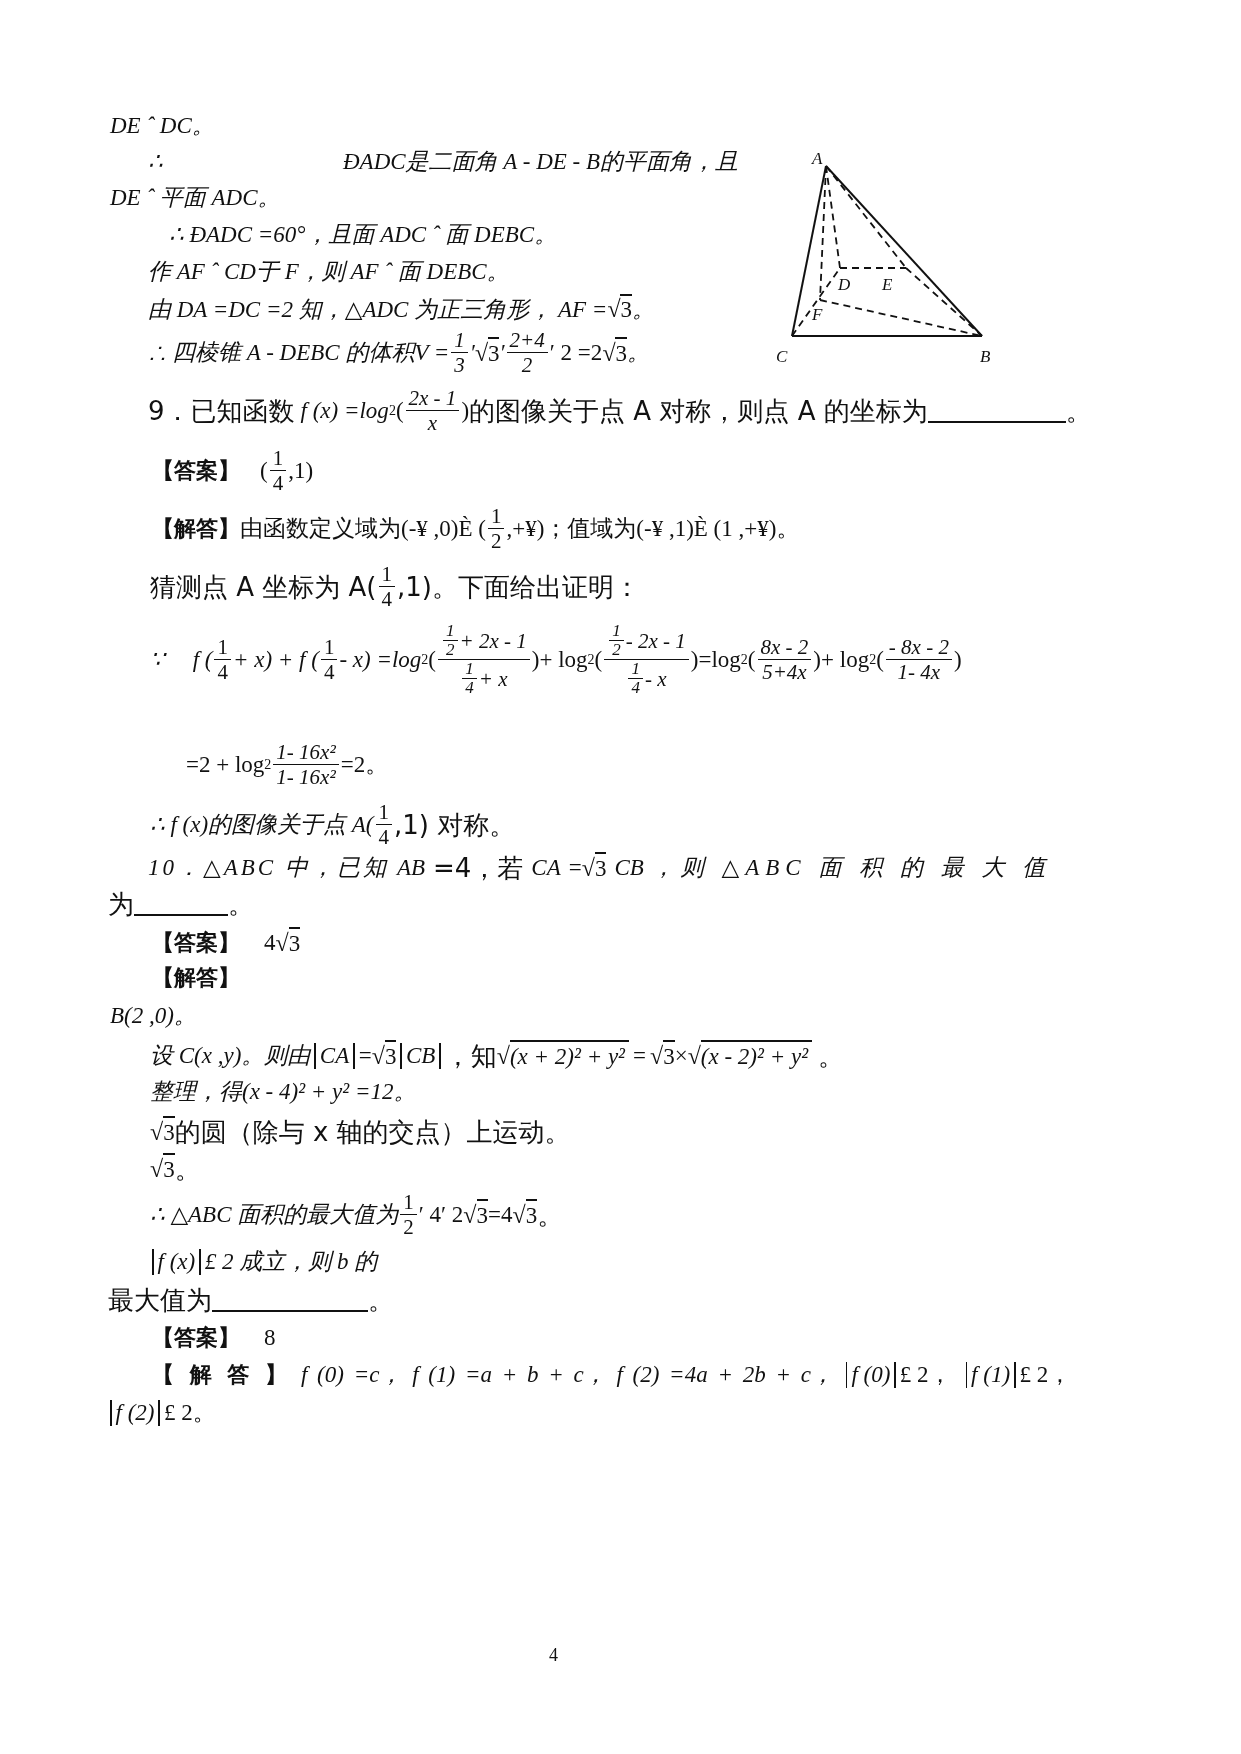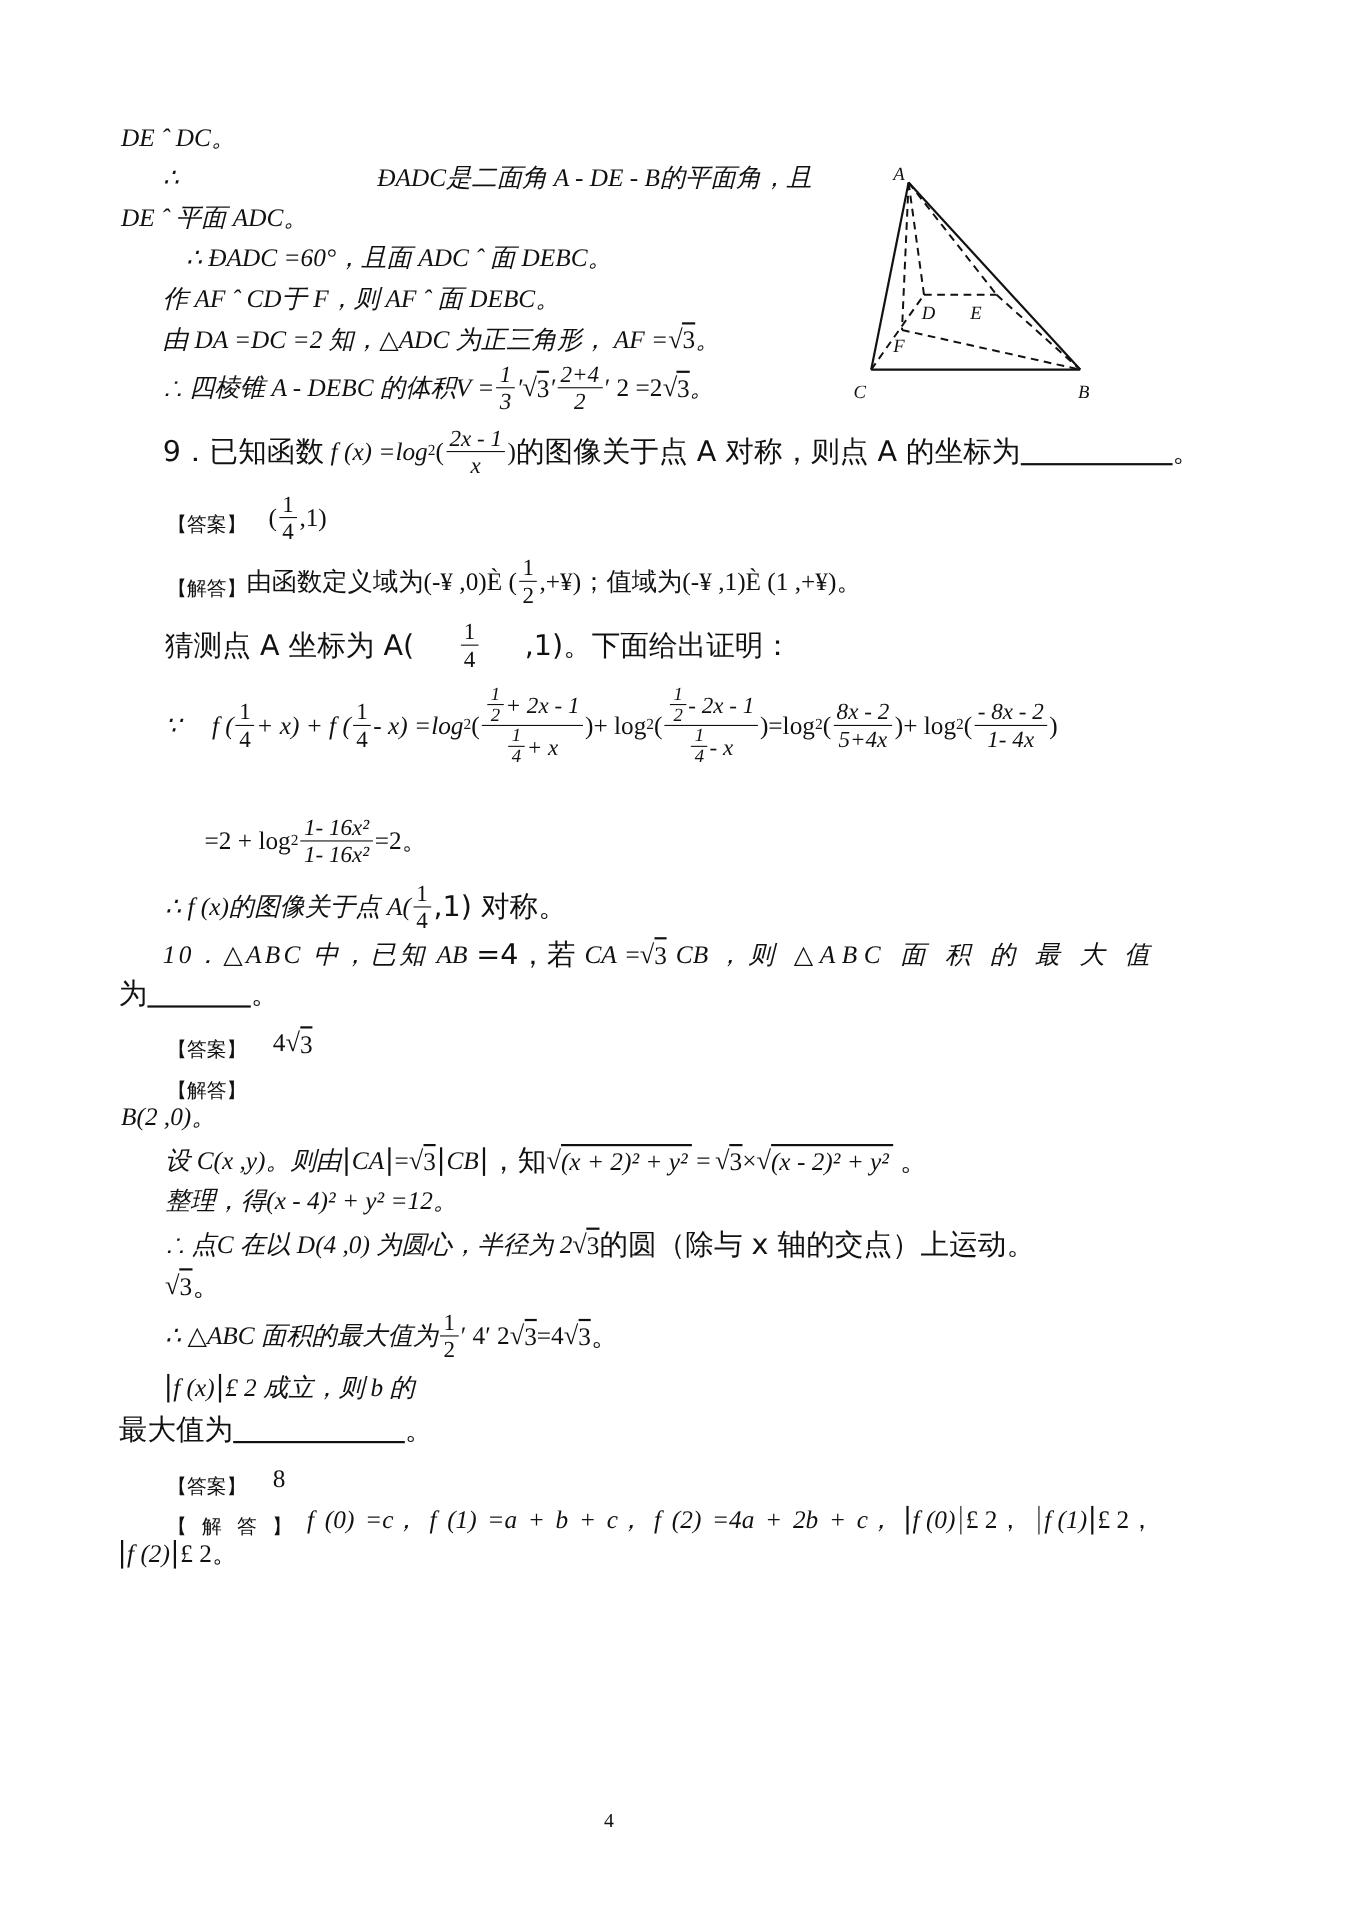--- a/index.html
+++ b/index.html
@@ -2,21 +2,21 @@
 <html><head>
 <meta charset="utf-8">
 <style>
   html, body { margin: 0; padding: 0; background: #ffffff; }
   body { width: 1241px; height: 1754px; position: relative; overflow: hidden;
          font-family: "DejaVu Serif", "Liberation Serif", serif; color: #111; }
   .ln { position: absolute; white-space: nowrap; font-size: 22px; line-height: 28px; }
   .cn { font-family: "DejaVu Sans", "Liberation Sans", sans-serif; font-size: 26px; }
   .m { font-family: "Liberation Serif", "DejaVu Serif", serif; font-style: italic; font-size: 23px; }
   .r { font-family: "Liberation Serif", "DejaVu Serif", serif; font-style: normal; font-size: 23px; }
-  .b { font-weight: normal; font-family: "DejaVu Sans", "Liberation Sans", sans-serif; font-size: 18px; margin-top: 14px; }
+  .b { font-weight: bold; font-family: "DejaVu Sans", "Liberation Sans", sans-serif; font-size: 22px; }
   .frac { display: inline-flex; flex-direction: column; align-items: center; vertical-align: middle;
           font-family: "Liberation Serif", serif; font-size: 21px; line-height: 24px; margin: 0 2px; }
   .frac .num { border-bottom: 1.5px solid #111; padding: 0 3px; }
   .frac .den { padding: 0 3px; }
   .sub { font-size: 14px; vertical-align: -6px; }
   .sqrt { font-family: "Liberation Serif", serif; font-weight: bold; font-size: 24px; }
   .over { border-top: 2.5px solid #111; padding-top: 1px; }
   .blank { display: inline-block; border-bottom: 2px solid #111; height: 22px; vertical-align: bottom; }
   .bar { display: inline-block; width: 1.5px; height: 26px; background: #111; vertical-align: middle; margin: 0 4px; }
   .pagenum { position: absolute; left: 549px; top: 1645px; font-family: "Liberation Serif", serif; font-size: 18px; }
@@ -105,21 +105,21 @@
 </div>
 <div class="ln" style="left:152px; top:504px; display:flex; align-items:center;">
   <span class="b">【解答】</span>
   <span class="cn r">由函数定义域为(-¥ ,0)È (</span>
   <span class="frac">
       <span class="num">1</span>
       <span class="den">2</span>
     </span>
   <span class="cn r">,+¥)；值域为(-¥ ,1)È (1 ,+¥)。</span>
 </div>
-<div class="ln" style="left:150px; top:562px; display:flex; align-items:center;gap:40px;">
+<div class="ln" style="left:150px; top:562px; display:flex; align-items:center;">
   <span class="cn">猜测点 A 坐标为 A(</span>
   <span class="frac">
       <span class="num">1</span>
       <span class="den">4</span>
     </span>
   <span class="cn">,1)。下面给出证明：</span>
 </div>
 
 <div class="ln" style="left:150px; top:622px; display:flex; align-items:center;">
   <span class="m" style="margin-right:28px;">∵</span>
@@ -258,21 +258,20 @@
   <span class="r" style="margin:0 4px;">=</span>
     <span class="sqrt">√</span>
     <span class="over r">3</span>
   <span class="r">×</span>
   <span class="sqrt">√</span>
     <span class="over m" style="padding-right:4px;">(x - 2)² + y²</span>
   <span class="cn" style="margin-left:6px;">。</span>
 </div>
 <div class="ln cn m" style="left:150px; top:1078px;">整理，得(x - 4)² + y² =12。</div>
 <div class="ln" style="left:150px; top:1116px; display:flex; align-items:center;">
-  <span class="cn m">∴  点C 在以 D(4 ,0) 为圆心，半径为 2</span>
     <span class="sqrt">√</span>
     <span class="over r">3</span>
   <span class="cn">的圆（除与 x 轴的交点）上运动。</span>
 </div>
 <div class="ln" style="left:150px; top:1153px; display:flex; align-items:center;">
     <span class="sqrt">√</span>
     <span class="over r">3</span>
   <span class="cn">。</span>
 </div>
 <div class="ln" style="left:150px; top:1190px; display:flex; align-items:center;">

